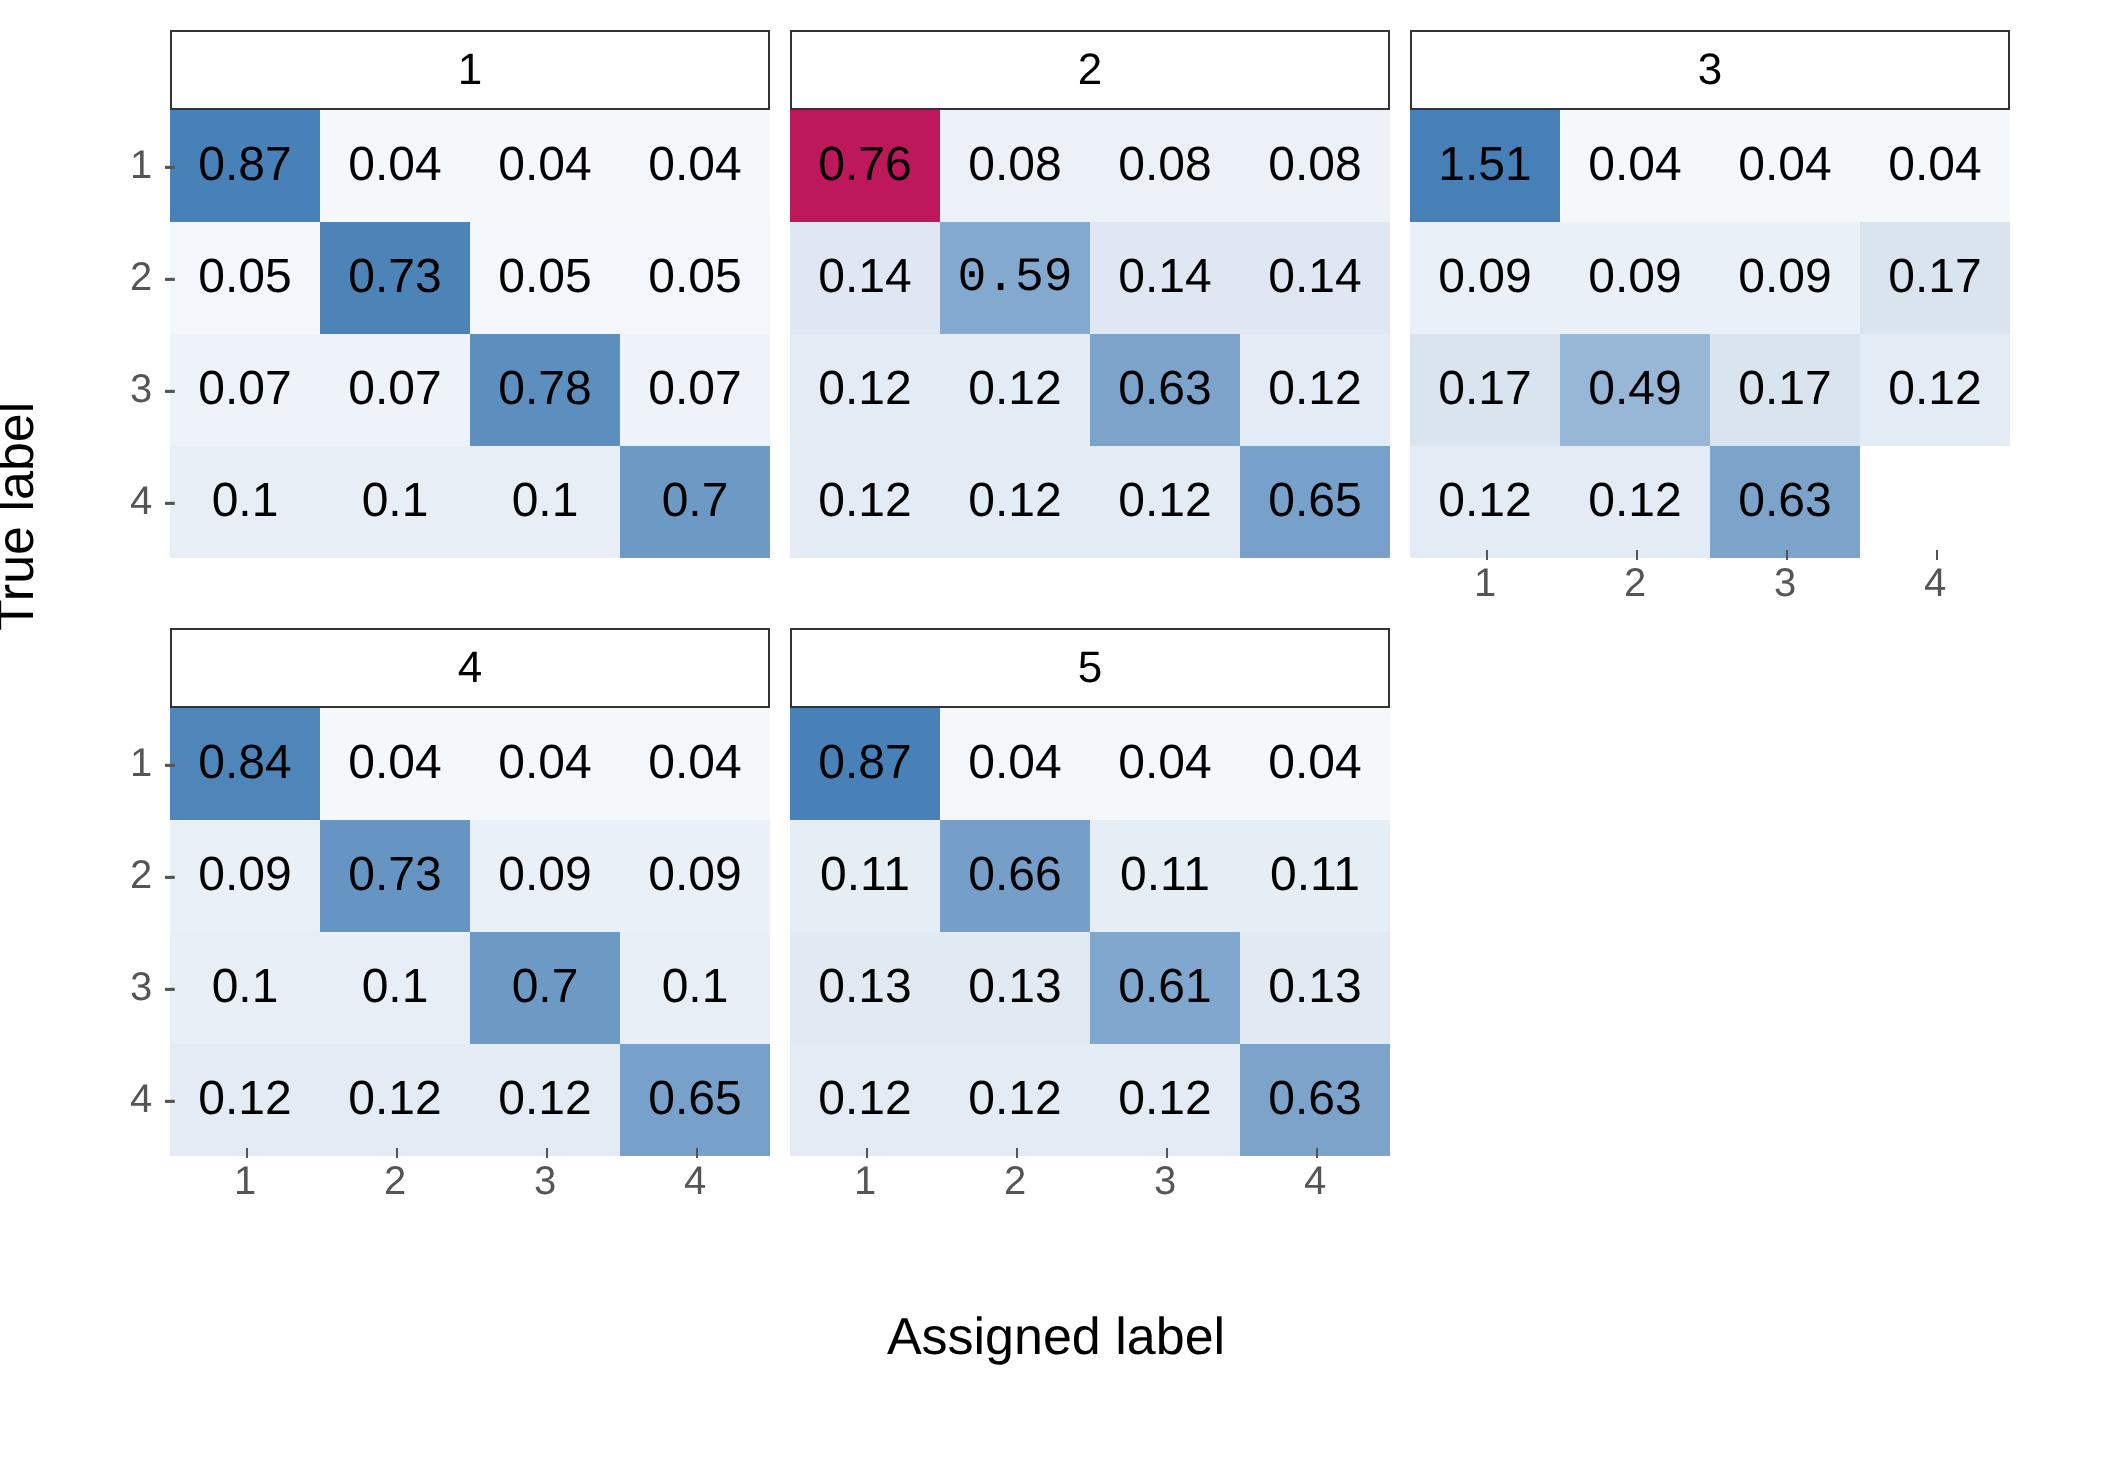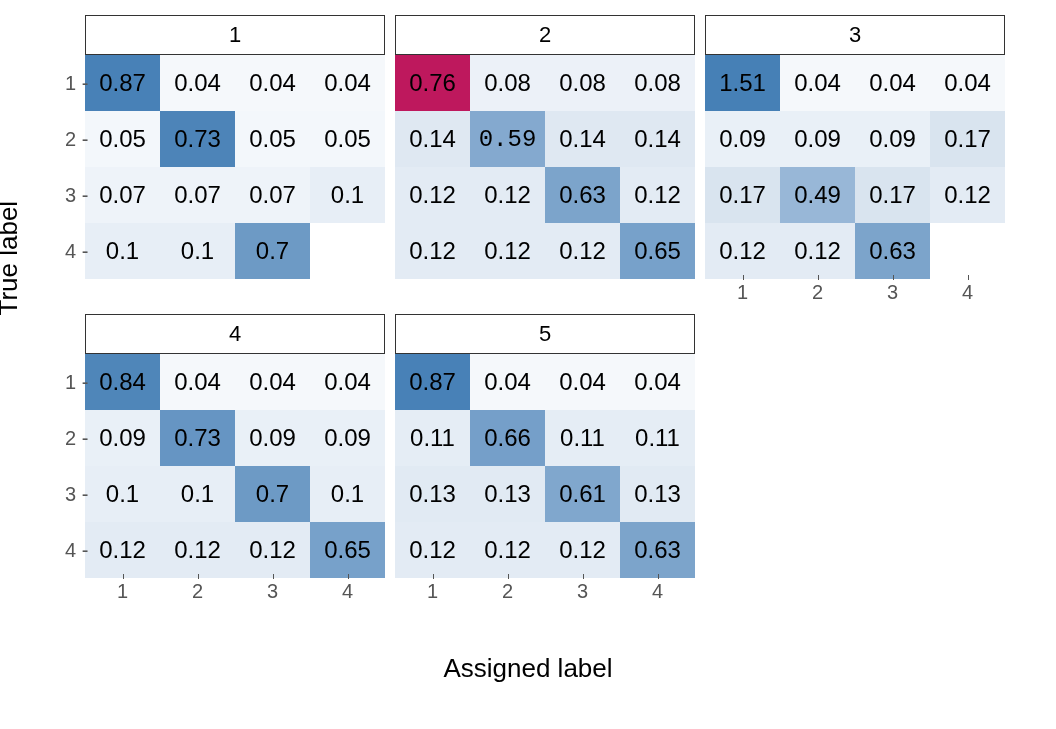--- a/index.html
+++ b/index.html
@@ -126,20 +126,21 @@
           <div class="cell" style="background: rgb(72, 129, 183);">0.87</div>
           <div class="cell" style="background: rgb(245, 248, 251);">0.04</div>
           <div class="cell" style="background: rgb(245, 248, 251);">0.04</div>
           <div class="cell" style="background: rgb(245, 248, 251);">0.04</div>
           <div class="cell" style="background: rgb(243, 247, 251);">0.05</div>
           <div class="cell" style="background: rgb(77, 132, 184);">0.73</div>
           <div class="cell" style="background: rgb(243, 247, 251);">0.05</div>
           <div class="cell" style="background: rgb(243, 247, 251);">0.05</div>
           <div class="cell" style="background: rgb(238, 243, 249);">0.07</div>
           <div class="cell" style="background: rgb(238, 243, 249);">0.07</div>
+          <div class="cell" style="background: rgb(92, 142, 190);">0.78</div>
           <div class="cell" style="background: rgb(238, 243, 249);">0.07</div>
           <div class="cell" style="background: rgb(231, 238, 246);">0.1</div>
           <div class="cell" style="background: rgb(231, 238, 246);">0.1</div>
           <div class="cell" style="background: rgb(231, 238, 246);">0.1</div>
           <div class="cell" style="background: rgb(109, 154, 197);">0.7</div>
         </div>
       </div>
       <div class="panel">
         <div class="panel-header">2</div>
         <div class="heatmap">

